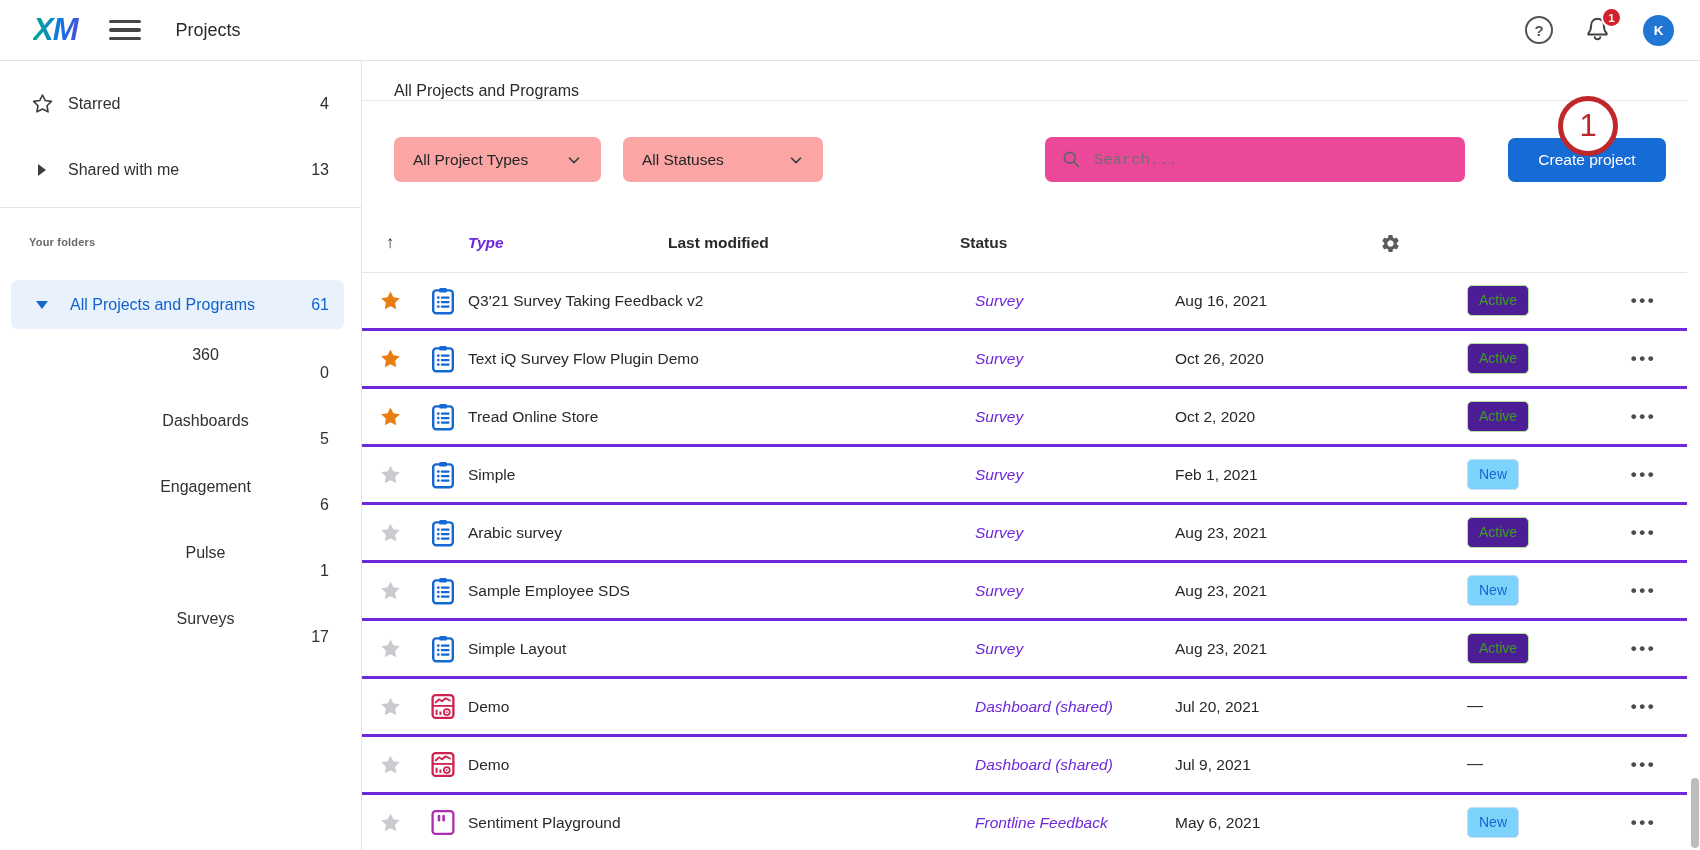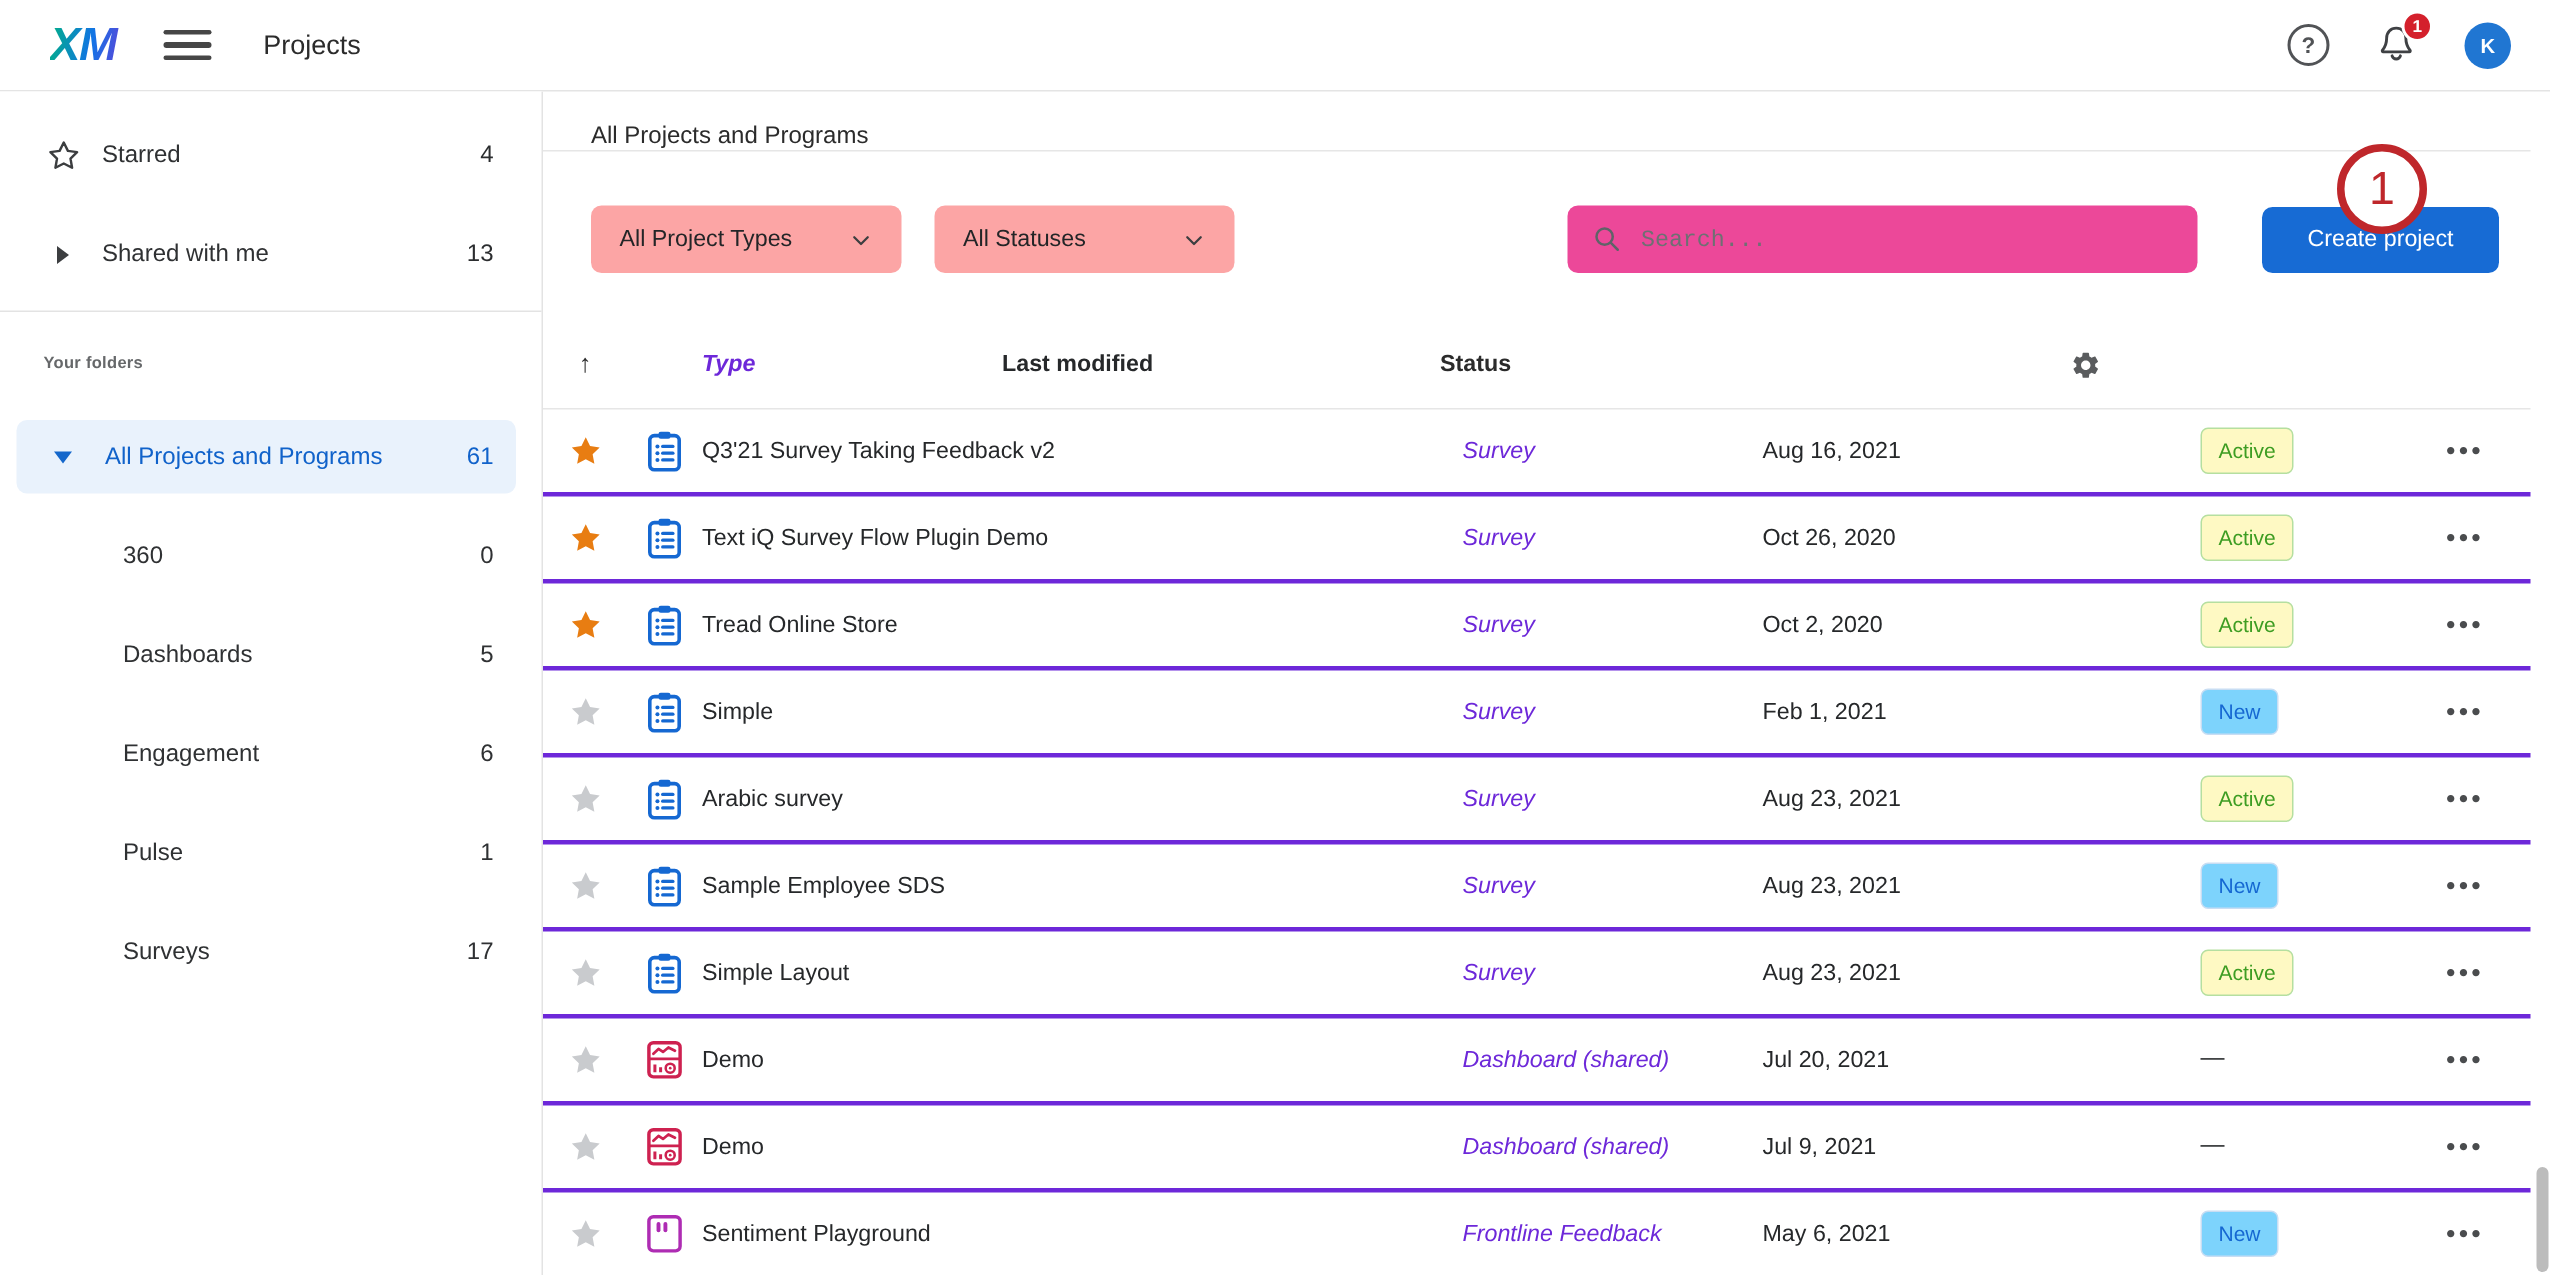--- a/index.html
+++ b/index.html
@@ -62,21 +62,21 @@
   .folder-list { margin-top: 32px; }
   .folder-item {
     height: 49px; margin: 0 17px 17px 11px; display: flex; align-items: center;
     padding: 0 15px 0 25px; border-radius: 7px; cursor: pointer;
     font-size: 16px; color: #2f3133;
   }
   .folder-item .ic { width: 14px; margin-right: 20px; display: flex; }
   .folder-item .cnt { margin-left: auto; }
   .folder-item.selected { background: #e9f2fc; color: #1062ca; font-weight: 500; }
   .folder-item.selected .cnt { color: #1062ca; }
-  .folder-item.sub { padding-left: 71px; }
+  .folder-item.sub { padding-left: 71px; flex-direction: column; }
 
   
   .main { flex: 1; display: flex; flex-direction: column; min-width: 0; }
   .page-head { height: 60px; padding: 21px 0 0 32px; border-bottom: 1px solid #e6e6e6; margin-right: 13px; }
   .page-title { font-size: 16px; color: #2b2b2b; }
 
   .toolbar { margin: 36px 34px 0 32px; height: 45px; display: flex; align-items: center; }
   .filter-btn {
     height: 45px; background: #fca5a5; border: none; border-radius: 7px;
     display: flex; align-items: center; padding: 0 18px 0 19px; cursor: pointer;
@@ -118,21 +118,21 @@
   .c-status { width: 133px; flex-shrink: 0; }
   .c-actions { flex: 1; display: flex; justify-content: center; }
   .sort-arrow { font-size: 17px; color: #2b2b2b; cursor: pointer; }
   .gear { cursor: pointer; display: flex; }
   .star-btn { cursor: pointer; display: flex; }
   .star-btn.starred svg { fill: #e87d12; }
   .star-btn.unstarred svg { fill: #c9cbce; }
   .badge {
     display: inline-block; font-size: 14px; padding: 5px 11px; border-radius: 5px; line-height: 1.3;
   }
-  .b-active { background: #fef9c3; border: 1px solid #b5dfa0; color: #3e9d23; }
+  .b-active { background: #4c1d95; border: 1px solid #b5dfa0; color: #3e9d23; }
   .b-new { background: #7dd3fc; border: 1px solid #c8ddf3; color: #1668d2; }
   .b-dash { background: none; border: none; padding: 0; font-size: 16px; color: #2b2d2f; }
   .dots { font-size: 17px; letter-spacing: 2.5px; color: #4a4c4e; cursor: pointer; font-weight: 700; }
 
   .scroll-thumb {
     position: absolute; right: 1px; top: 778px; width: 8px; height: 70px;
     background: #bcbcbc; border-radius: 4px;
   }
 </style>
 </head>

